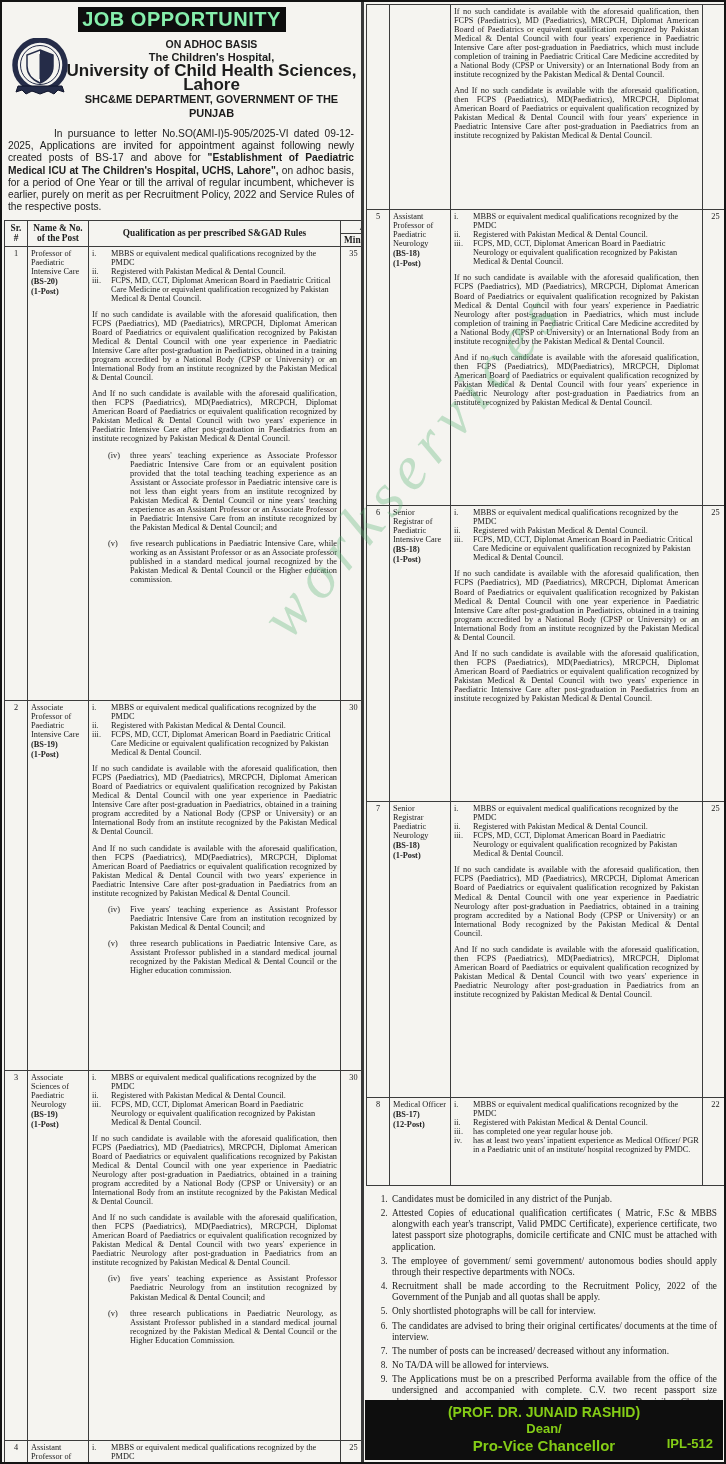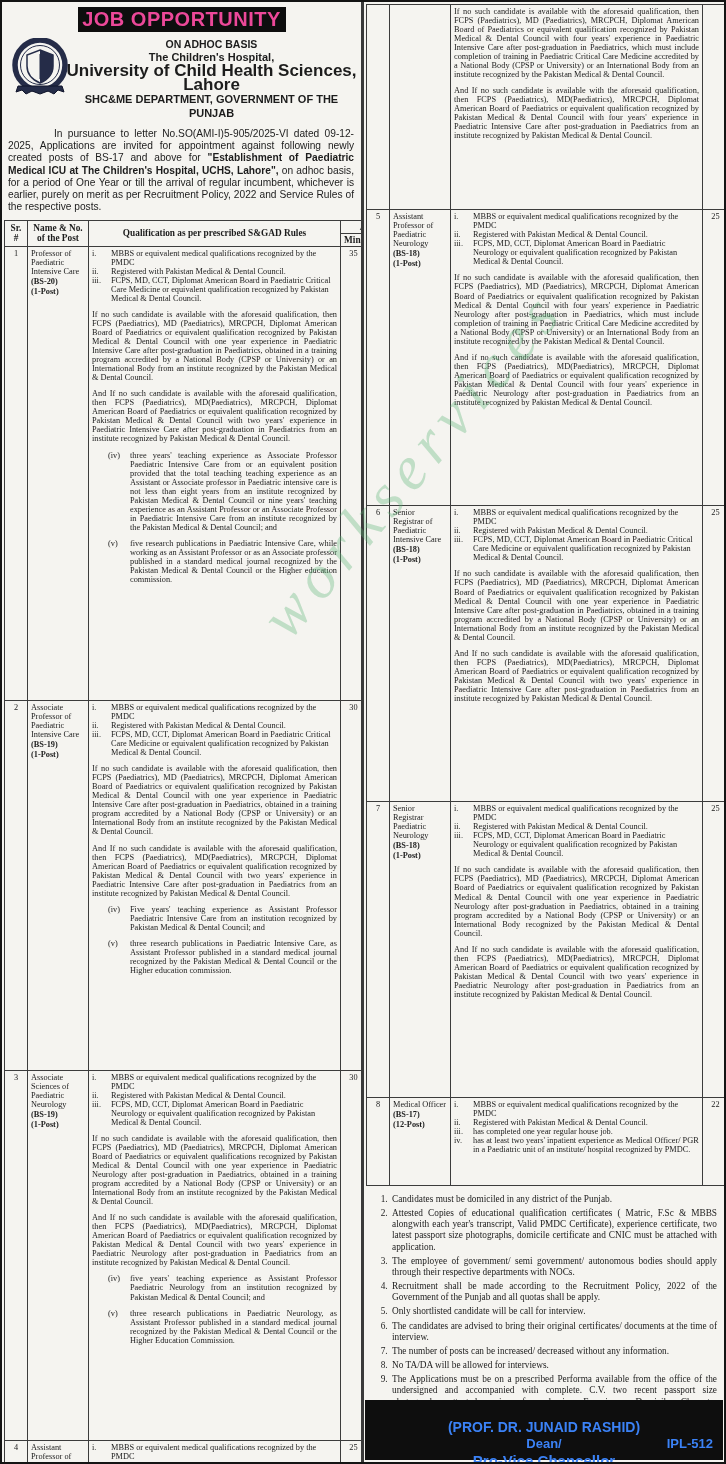--- a/index.html
+++ b/index.html
@@ -3,21 +3,21 @@
 <meta charset="utf-8">
 <style>
   html,body{margin:0;padding:0;background:#e8e7e3;}
   .page{position:relative;width:726px;height:1464px;background:#f5f4f0;border:2px solid #141414;
         box-sizing:border-box;display:flex;overflow:hidden;font-family:"Liberation Serif",serif;color:#1c1c1c;}
   .col{width:361px;height:1460px;overflow:hidden;position:relative;box-sizing:border-box;}
   .col.left{border-right:2px solid #3a3a3a;}
   .col.right{border-left:1px solid #3a3a3a;}
 
   
-  .banner{width:208px;margin:5px auto 4px;background:#0e0e0e;color:#ec4899;text-align:center;
+  .banner{width:208px;margin:5px auto 4px;background:#0e0e0e;color:#86efac;text-align:center;
           font:700 20px/25px "Liberation Sans",sans-serif;letter-spacing:.5px;}
 
   
   .head{position:relative;min-height:66px;padding:2px 4px 2px 64px;}
   .logo{position:absolute;left:8px;top:2px;width:60px;height:62px;}
   .head-lines{text-align:center;font-family:"Liberation Sans",sans-serif;font-weight:700;}
   .hl0{font-size:10.5px;line-height:13px;}
   .hl1{font-size:11px;line-height:13px;}
   .hl2{font-size:17px;line-height:14px;}
   .hl3{font-size:11px;line-height:14px;}
@@ -47,22 +47,22 @@
   .qb.paren .n{flex:0 0 22px;}
   .qb.paren .t{text-align:justify;}
 
   
   .terms{margin:8px 7px 8px 9px;font:400 9.3px/1.2 "Liberation Serif",serif;}
   .terms-title{font-weight:700;font-size:10.5px;margin:0 0 7px;}
   .terms ol{margin:0;padding-left:17px;}
   .terms li{margin-bottom:3px;text-align:justify;padding-left:2px;}
 
   
-  .footer-bar{position:absolute;left:1px;right:1px;bottom:2px;height:60px;background:#0e0e0e;color:#3b82f6;
-              z-index:6;font-family:"Liberation Sans",sans-serif;font-weight:700;text-align:center;padding-top:19px;box-sizing:border-box;}
+  .footer-bar{position:absolute;left:1px;right:1px;bottom:2px;height:60px;background:#0e0e0e;color:#84cc16;
+              z-index:6;font-family:"Liberation Sans",sans-serif;font-weight:700;text-align:center;padding-top:4px;box-sizing:border-box;}
   .f-sign{font-size:14px;line-height:17px;}
   .f-dean{font-size:13px;line-height:16px;}
   .f-pvc{font-size:15px;line-height:18px;}
   .f-code{position:absolute;right:10px;bottom:9px;font-size:13px;font-weight:700;}
 
   
   .wm{position:absolute;left:-90px;top:430px;width:1000px;transform:rotate(-50deg);
       font:400 62px/1 "Liberation Serif",serif;font-style:italic;letter-spacing:9px;text-align:center;
       color:rgba(92,180,118,.34);z-index:4;pointer-events:none;white-space:nowrap;}
 </style>
@@ -376,21 +376,21 @@
           </tr>
         </tbody>
     </table>
 
     <div class="terms">
       <ol id="terms-list">
           <li>Candidates must be domiciled in any district of the Punjab.</li>
           <li>Attested Copies of educational qualification certificates ( Matric, F.Sc &amp; MBBS alongwith each year's transcript, Valid PMDC Certificate), experience certificate, two latest passport size photographs, domicile certificate and CNIC must be attached with application.</li>
           <li>The employee of government/ semi government/ autonomous bodies should apply through their respective departments with NOCs.</li>
           <li>Recruitment shall be made according to the Recruitment Policy, 2022 of the Government of the Punjab and all quotas shall be apply.</li>
-          <li>Only shortlisted candidate will be call for interview.</li>
+          <li>Only shortlisted photographs will be call for interview.</li>
           <li>The candidates are advised to bring their original certificates/ documents at the time of interview.</li>
           <li>The number of posts can be increased/ decreased without any information.</li>
           <li>No TA/DA will be allowed for interviews.</li>
           <li>The Applications must be on a prescribed Performa available from the office of the undersigned and accompanied with complete. C.V. two recent passport size photographs; attested copies of academics, Experience, Domicile, Character Certificates and CNIC.</li>
           <li>Last date of receipt of applications will be 31-01-2026.</li>
         </ol>
     </div>
 
     <div class="footer-bar">
       <div class="f-sign">(PROF. DR. JUNAID RASHID)</div>

